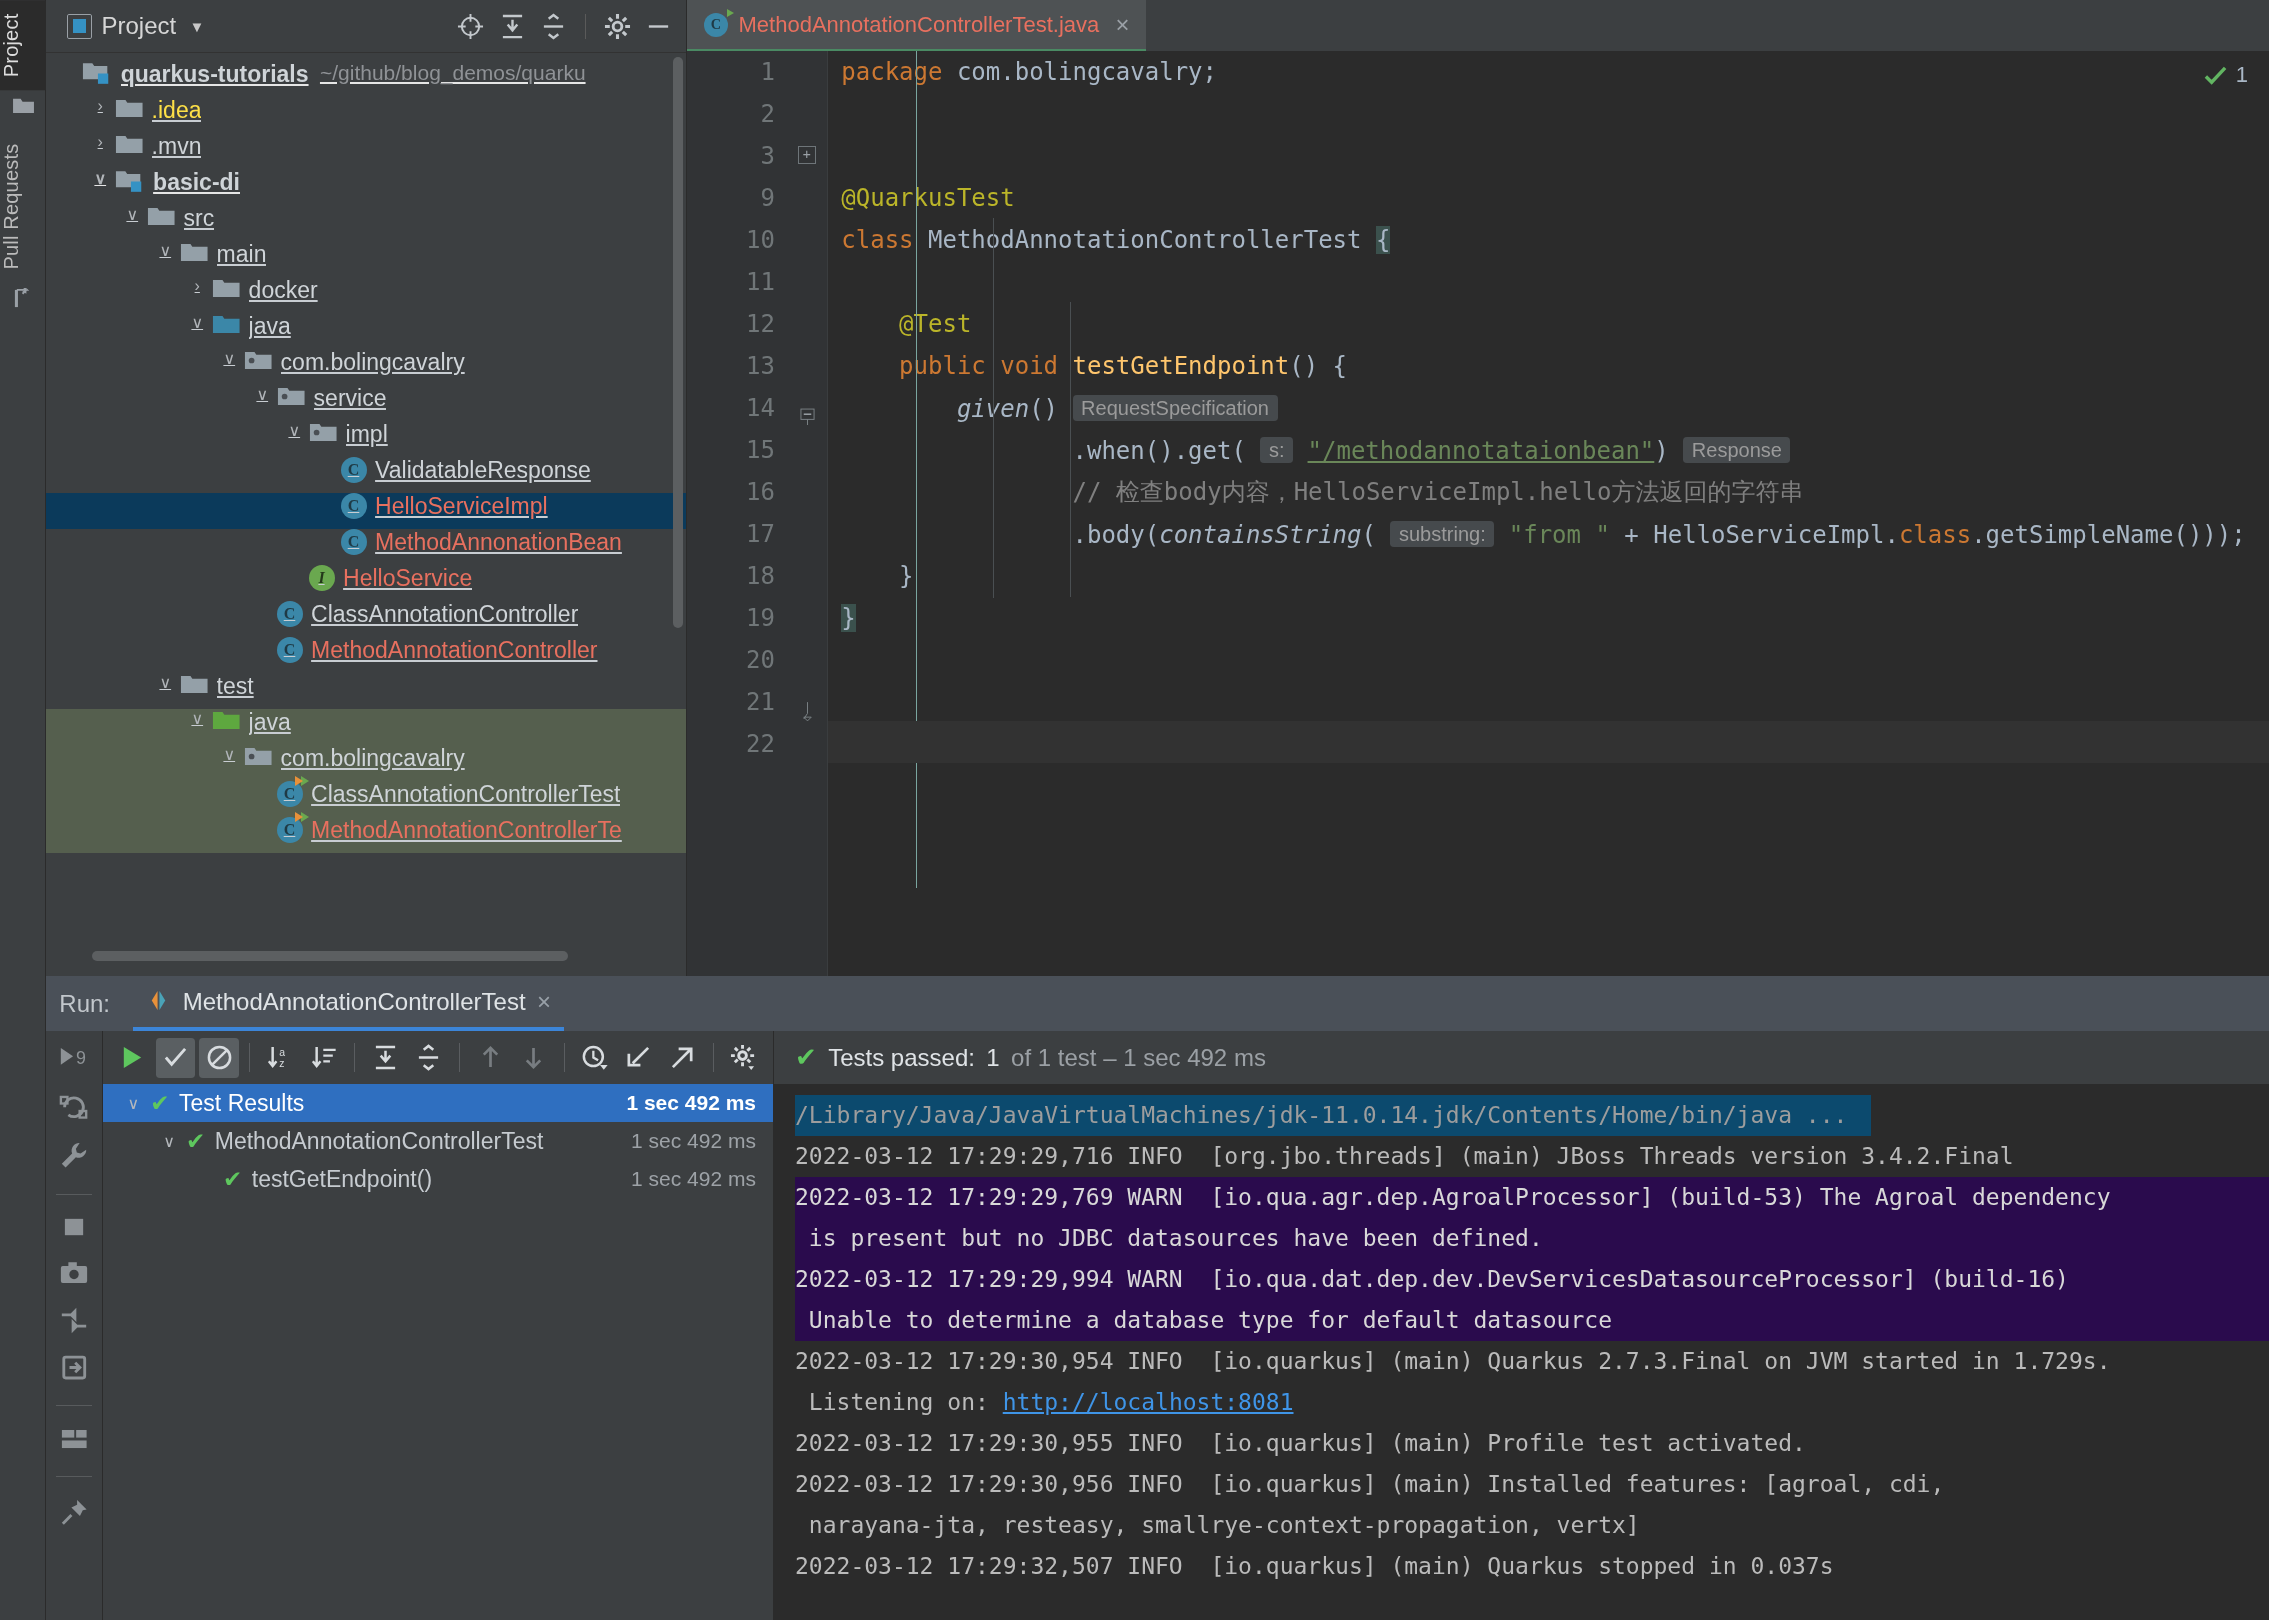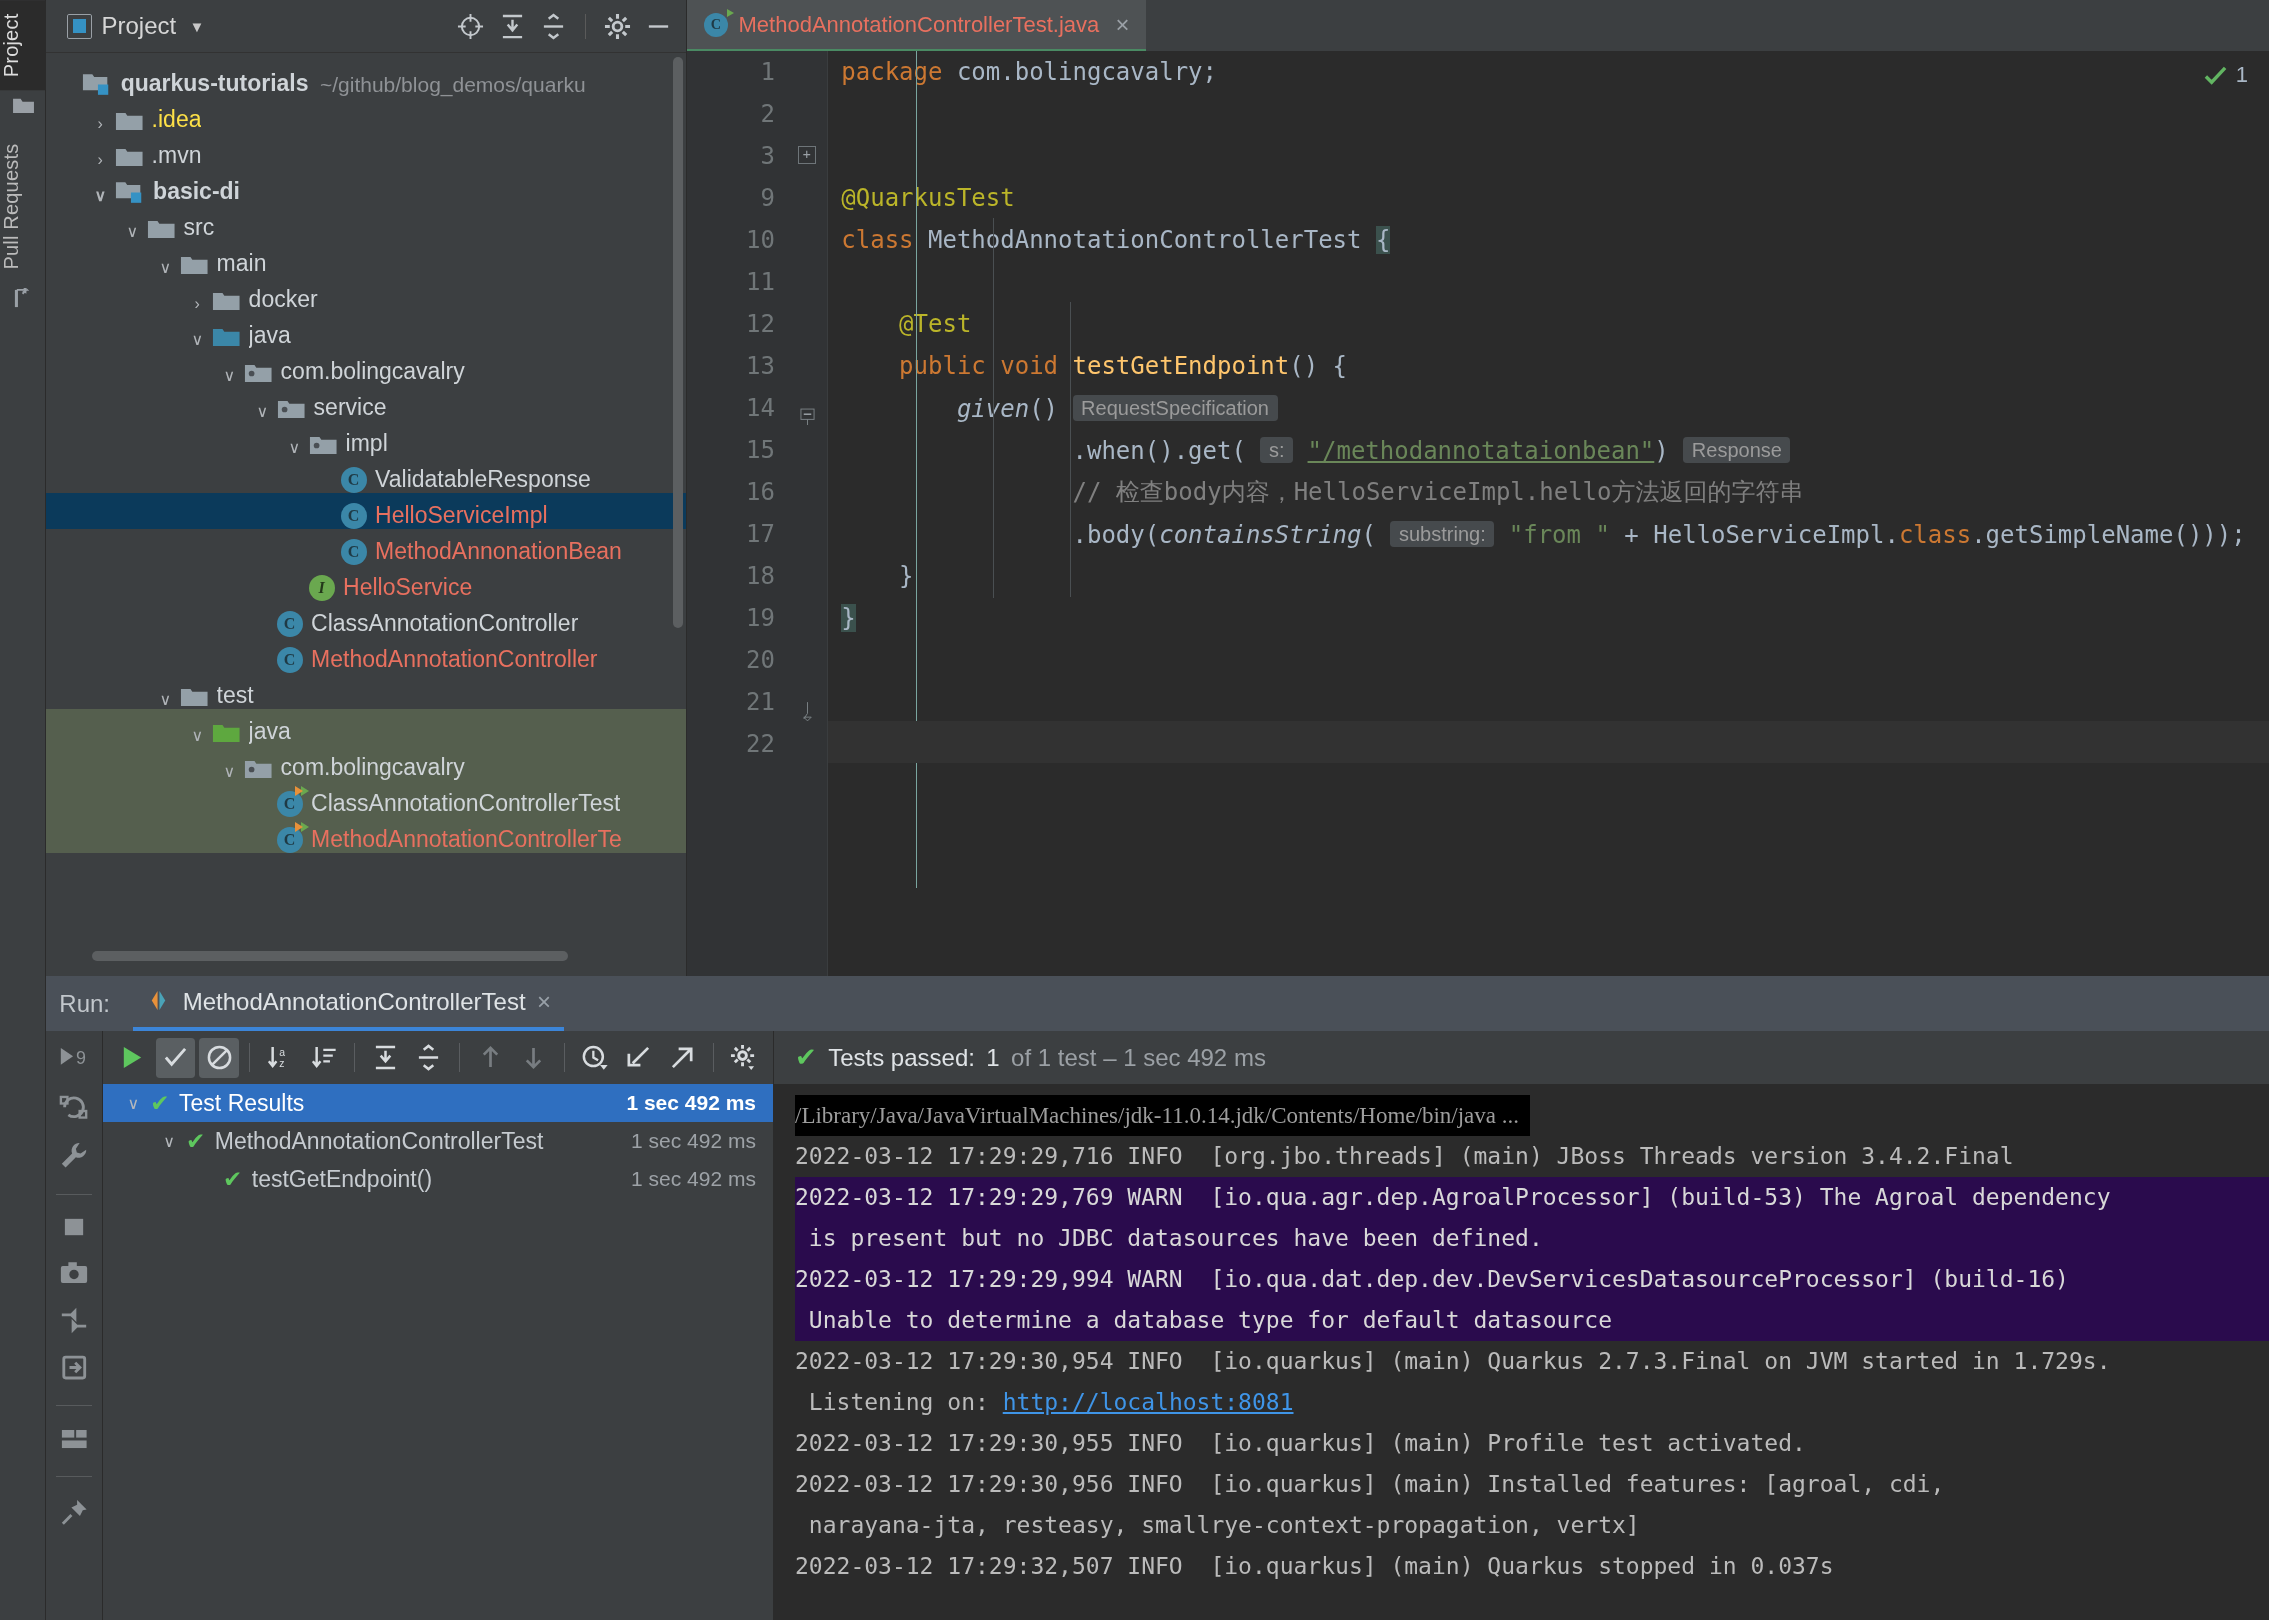--- a/index.html
+++ b/index.html
@@ -43,23 +43,24 @@
   }
   .proj-icon i { display:block; width: 13.3px; height: 13.3px; background: #3592c4; }
   .proj-label { color: #d6d6d6; font-size: 24px; }
   .caret-dn { color: #c8c8c8; font-size: 15px; margin-left: 3.8px; }
   .hdr-spacer { flex: 1; }
   .hdr-btn { width: 32px; height: 32px; display:flex; align-items:center; justify-content:center; cursor: pointer; }
   .hdr-sep { width:1px; height: 25px; background: #5a5a5a; margin: 0 5.7px; }
 
   .tree-scroll { flex: 1; overflow: hidden; position: relative; padding-top: 7.6px; }
   .tree-row {
-    display: flex; align-items: flex-end; height: 36px;
+    display: flex; align-items: flex-start; height: 36px;
     font-size: 23px; color: #c8cdd2; white-space: nowrap; cursor: pointer;
     padding-right: 7.6px;
+    text-decoration: underline;
   }
   .tree-row.root { font-weight: bold; color: #e6e6e6; }
   .tree-row.sel-blue { background: #0b3a5b; }
   .tree-row.greenbg { background: #555f4e; }
   .tree-row .twisty { width: 28.5px; text-align: center; color: #b0b4b8; font-size: 16px; flex: none; }
   .tree-row .ic { flex: none; margin-right: 8.6px; display:flex; align-items:center; }
   .tree-row .lbl { overflow: hidden; }
   .tree-row .sub { color: #8f9296; font-weight: normal; margin-left: 11.4px; font-size: 21px; }
   .c-yellow { color: #fde047; }
   .c-salmon { color: #e8705f; }
@@ -154,21 +155,21 @@
   .res-row.selected .rtime { color: #ffffff; font-weight: bold;}
   .res-row.selected .rname { font-weight: normal;}
 
   .console-col { flex: 1; display: flex; flex-direction: column; min-width: 0; background: #2b2b2b;}
   .console-status { height: 53px; display: flex; align-items: center; gap: 11.4px; padding-left: 21px;
      background: #3c3f41; color: #dfe3e6; font-size: 24px;}
   .cs-dim { color: #9ba0a5; }
   .console-out { flex: 1; overflow: hidden; padding: 11.4px 0 0 21px; }
   .cl { font-family: "DejaVu Sans Mono", monospace; font-size: 23px; line-height: 41px;
       color: #bbbbbb; white-space: pre; }
-  .cl.cmdline { color: #9d9d9d; background: #000000; display: inline-block; padding-right: 11px; font-family: Liberation Serif, serif;}
+  .cl.cmdline { color: #9d9d9d; background: #0c4a6e; display: inline-block; padding-right: 24px;}
   .cl.warnbg { background: #2a0b4d; color: #d8d8d8; display:block;}
 </style>
 </head>
 <body>
 
 <div class="ide">
 
   <div class="left-rail">
     <div class="rail-tab active">Project</div>
     <div class="rail-icon-box">

